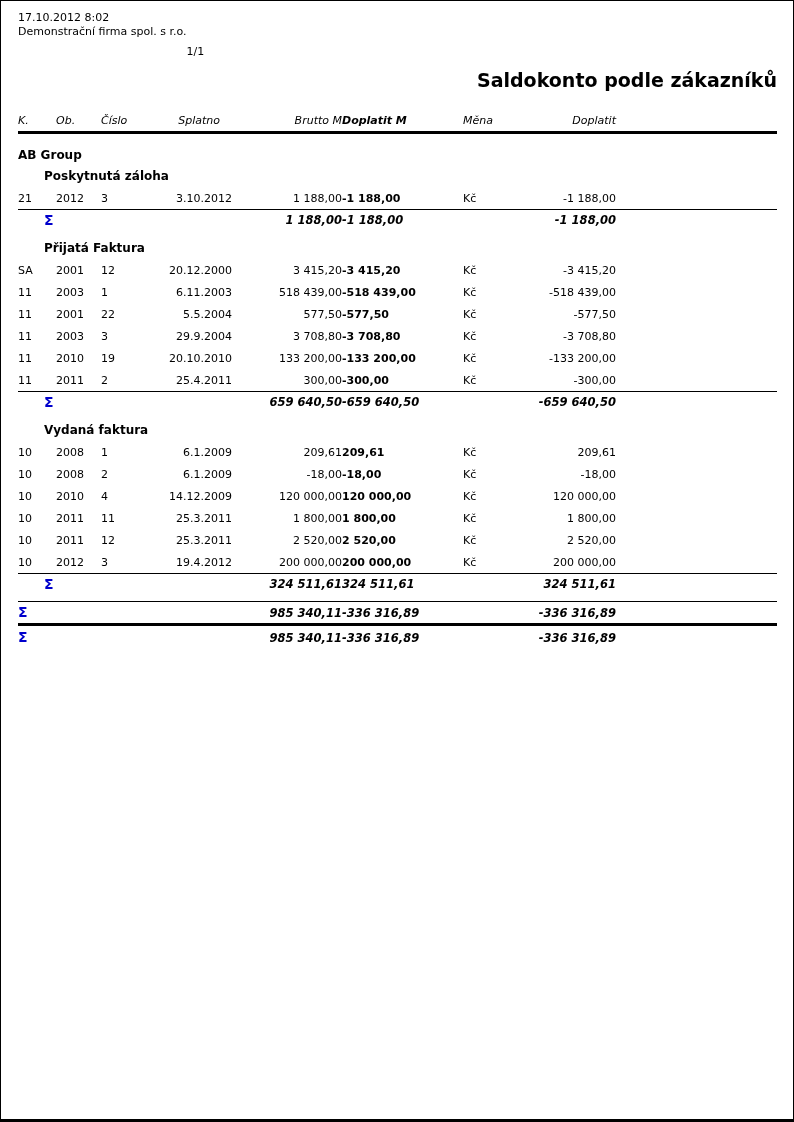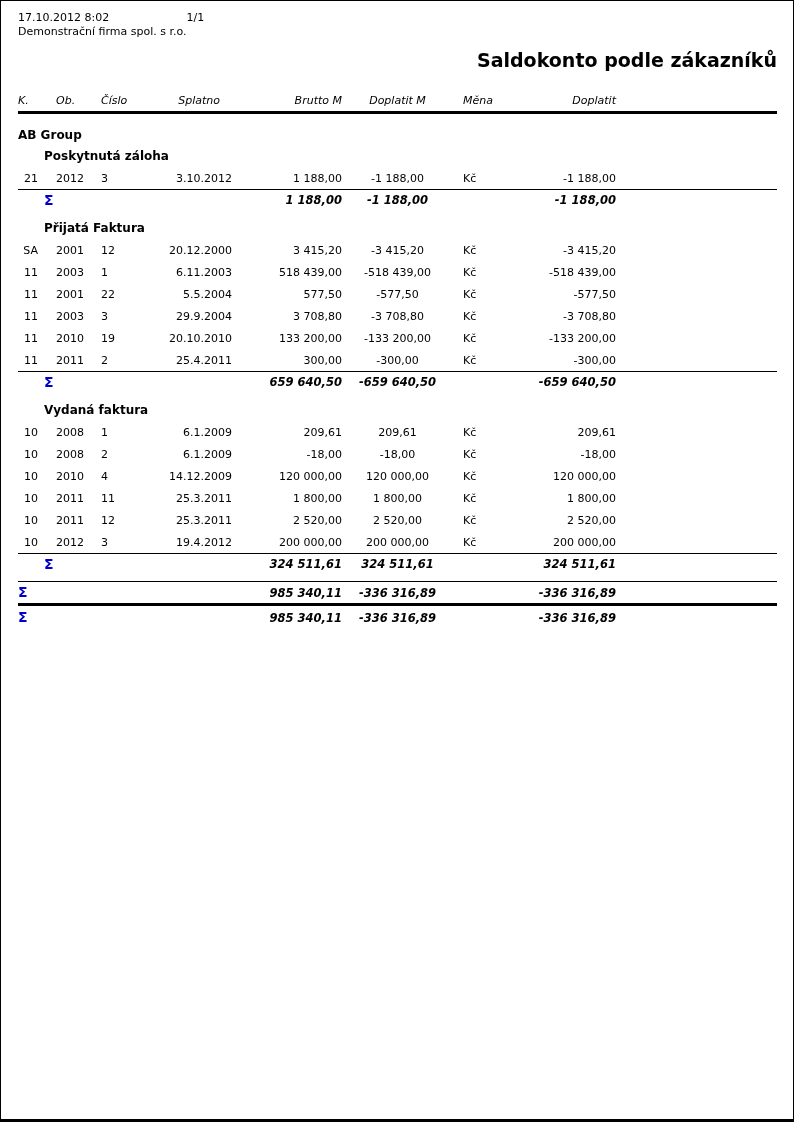--- a/index.html
+++ b/index.html
@@ -10,40 +10,40 @@
     background:#fff;
     border:1px solid #000;
     border-bottom:3px solid #000;
     padding:10px 16px 0 17px;
     font-family:"DejaVu Sans","Liberation Sans",sans-serif;
     font-size:11px;color:#000;
     overflow:hidden;
   }
   .meta{display:flex;align-items:flex-start;line-height:14px;}
   .meta-left div{white-space:nowrap;}
-  .meta-right{white-space:nowrap;}
+  .meta-right{white-space:nowrap;margin-top:34px;}
   .title{
     text-align:right;font-weight:bold;font-size:19px;line-height:22px;
     margin:10px 0 14px 0;letter-spacing:0;
   }
   .thead{
     display:flex;align-items:flex-end;
     font-style:italic;
     padding-bottom:4px;
     border-bottom:3px solid #000;
   }
   .c{display:block;box-sizing:border-box;white-space:nowrap;overflow:visible;}
-  .k{width:33px;text-align:right;padding-right:13px;}
+  .k{width:33px;padding-right:13px;}
   .thead .k{text-align:left;padding-right:0;}
   .ob{width:50px;text-align:left;padding-left:5px;}
   .cislo{width:50px;}
   .splatno{width:81px;text-align:right;}
   .thead .splatno{padding-right:12px;margin-top:9px;}
   .brutto{width:110px;text-align:right;}
-  .doplm{width:111px;text-align:center;}
+  .doplm{width:111px;text-align:left;font-weight:bold;}
   .mena{width:50px;text-align:left;padding-left:10px;}
   .dopl{width:113px;text-align:right;}
   .fill{flex:1;}
   .customer{
     font-weight:bold;font-size:12px;
     height:21px;display:flex;align-items:center;margin-top:10px;
   }
   .sec-title{
     font-weight:bold;font-size:12px;
     height:22px;display:flex;align-items:center;

